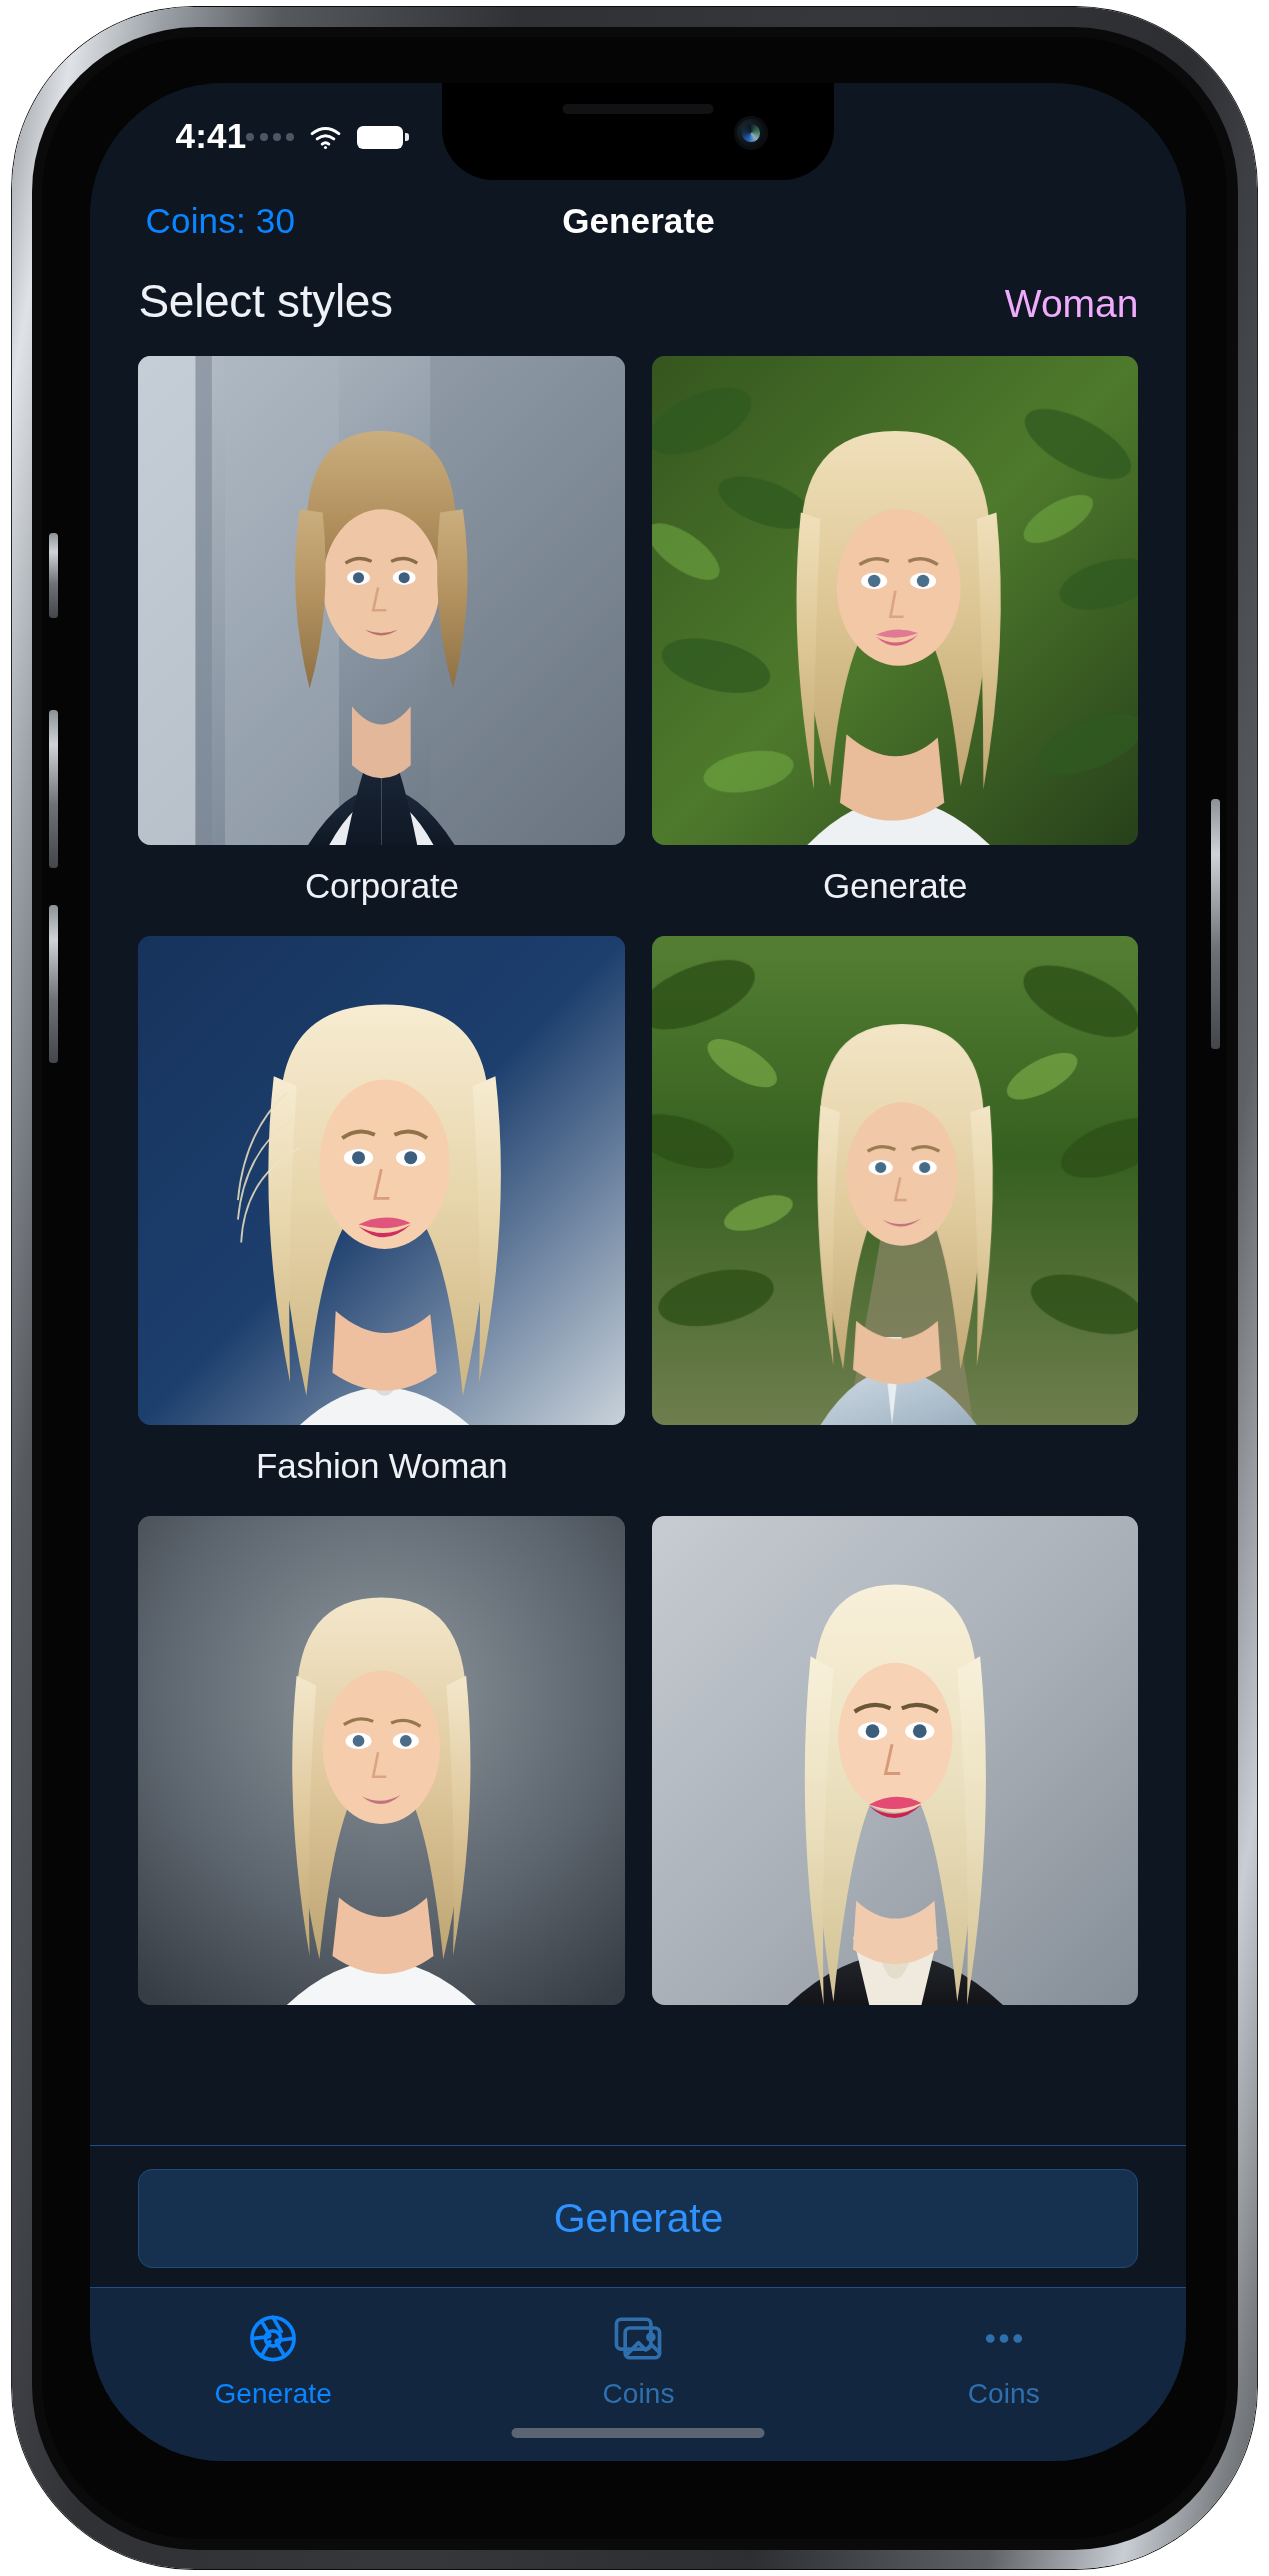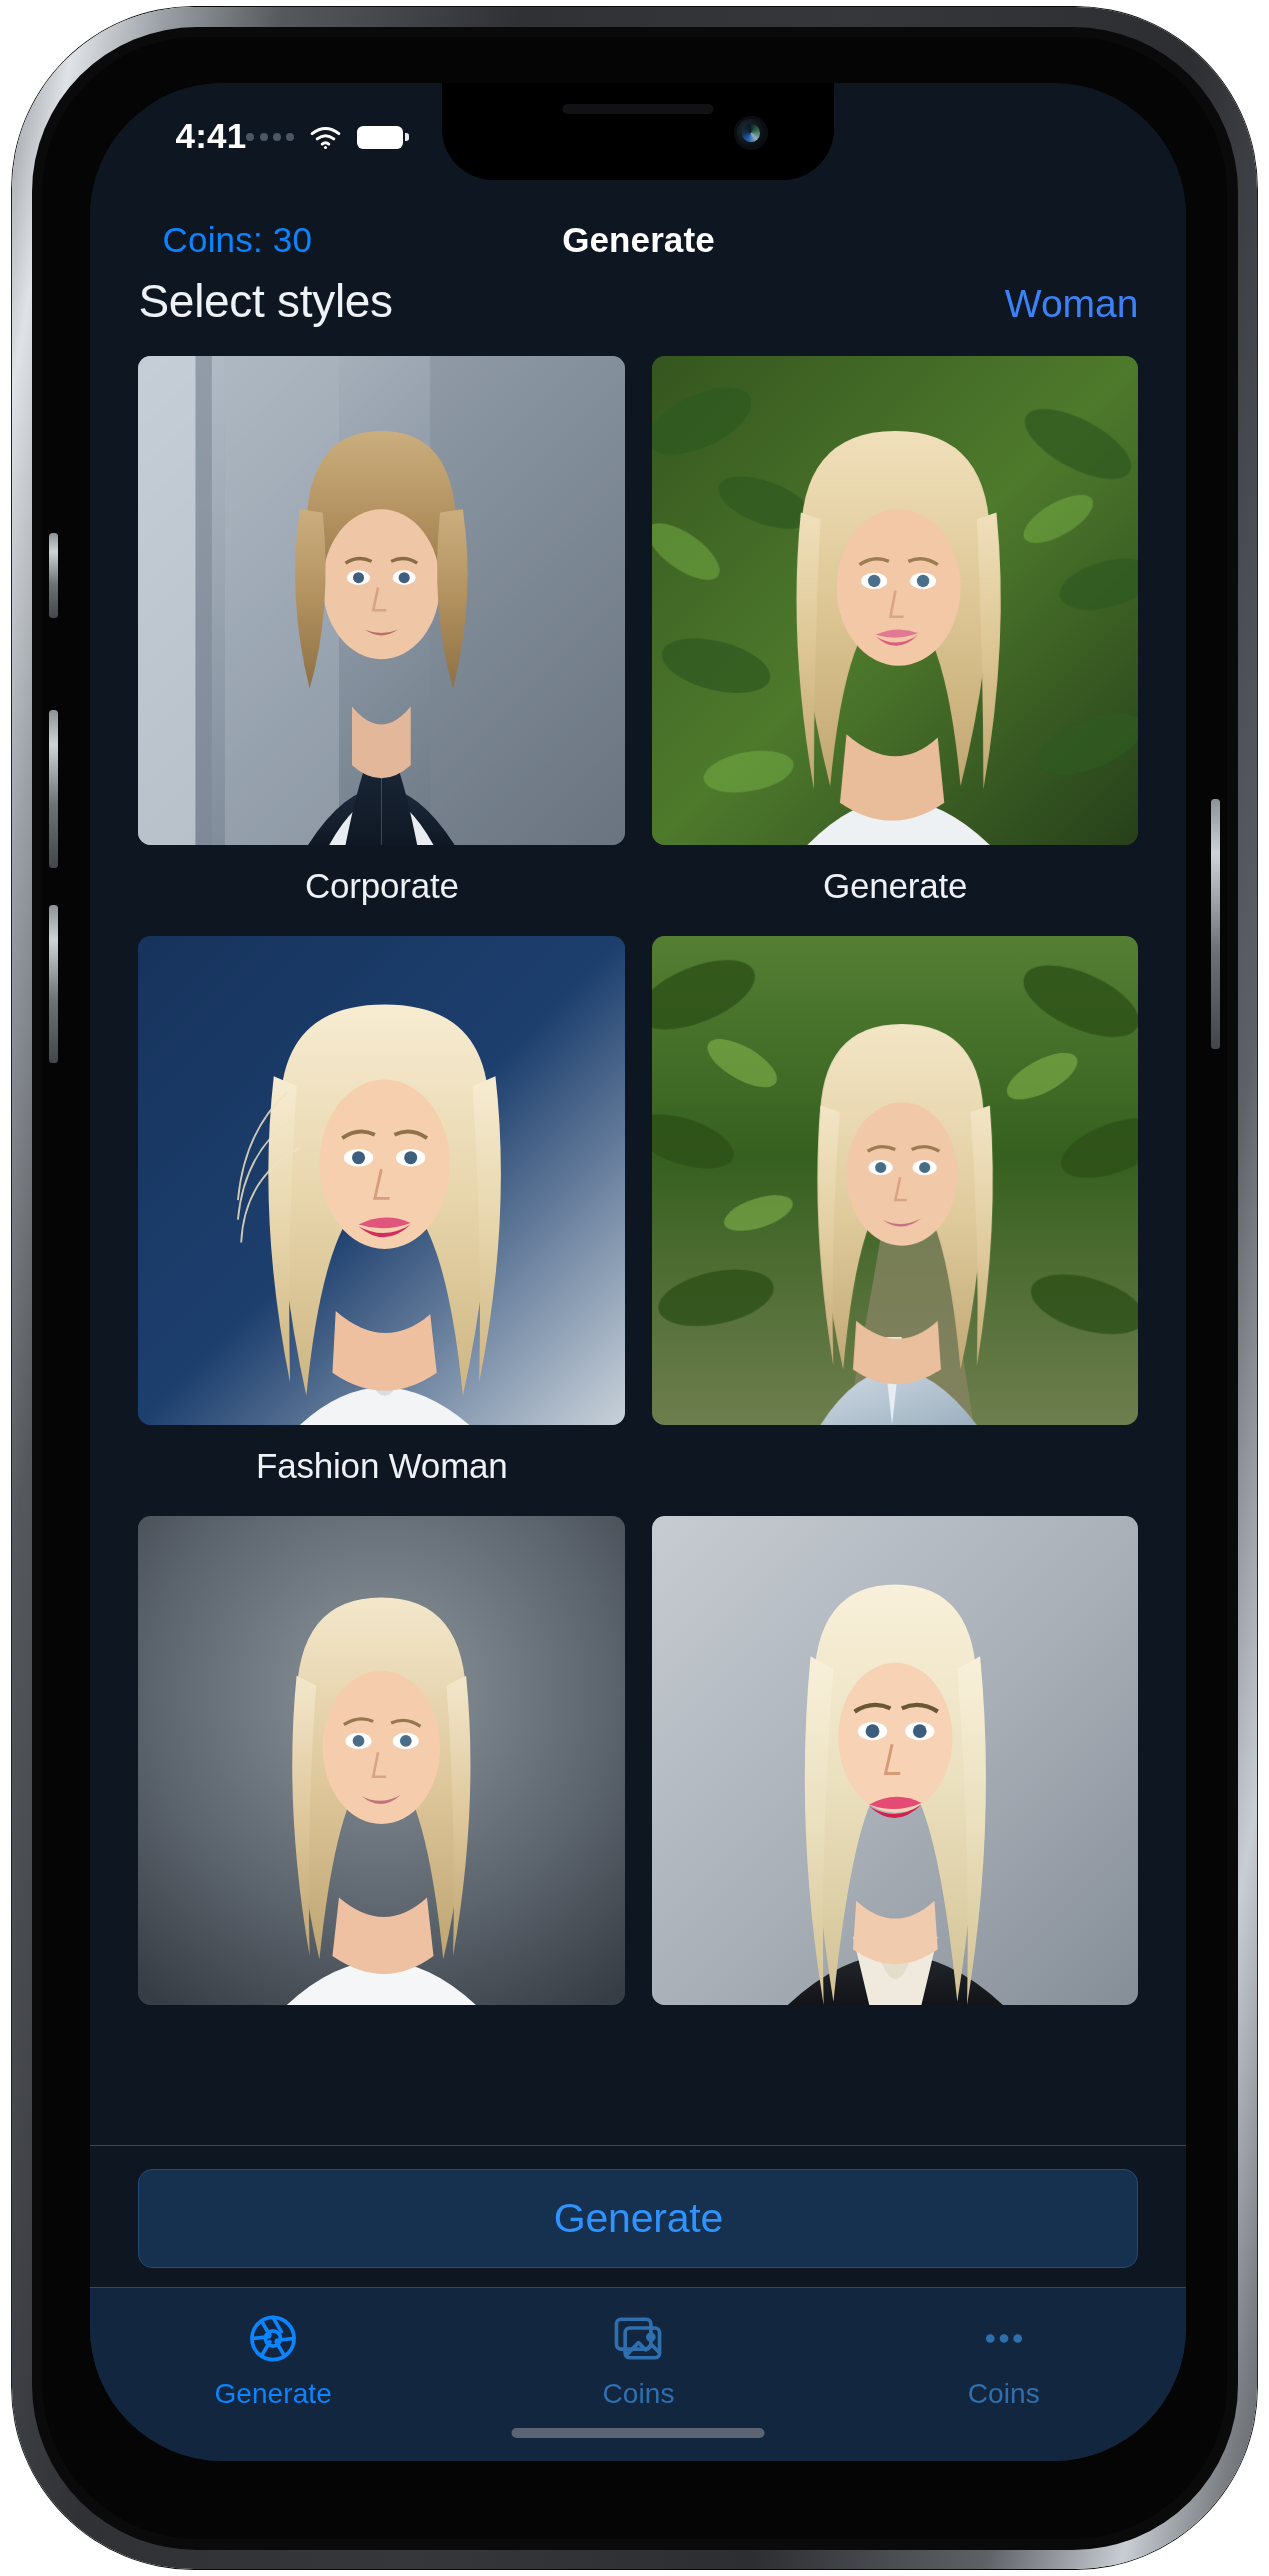--- a/index.html
+++ b/index.html
@@ -123,22 +123,22 @@
   
   .app {
     position: absolute; inset: 0;
     background: #0e1621;
     display: flex; flex-direction: column;
   }
   .navbar {
     position: relative;
     height: 78px; flex: 0 0 78px;
     margin-top: 99px;
-    display: flex; align-items: flex-end;
-    padding: 0 72px;
+    display: flex; align-items: center;
+    padding: 0 55px;
   }
   .coins {
     color: #0a84ff; font-size: 35px; font-weight: 400;
     letter-spacing: 0.2px;
   }
   .nav-title {
     position: absolute; left: 0; right: 0; text-align: center;
     color: #ffffff; font-size: 35px; font-weight: 700;
     letter-spacing: 0.1px; pointer-events: none;
   }
@@ -146,21 +146,21 @@
   .section-head {
     display: flex; align-items: baseline; justify-content: space-between;
     padding: 14px 48px 19.5px 48px;
     gap: 46px;
   }
   .section-title {
     color: #eef1f5; font-size: 46px; font-weight: 400;
     letter-spacing: -0.3px;
   }
   .section-action {
-    color: #3b82f6; font-size: 39px; font-weight: 400;
+    color: #f0abfc; font-size: 39px; font-weight: 400;
   }
 
   
   .scroll {
     flex: 1 1 auto;
     overflow: hidden;
     padding: 8px 48px;
   }
   .grid {
     display: grid;

